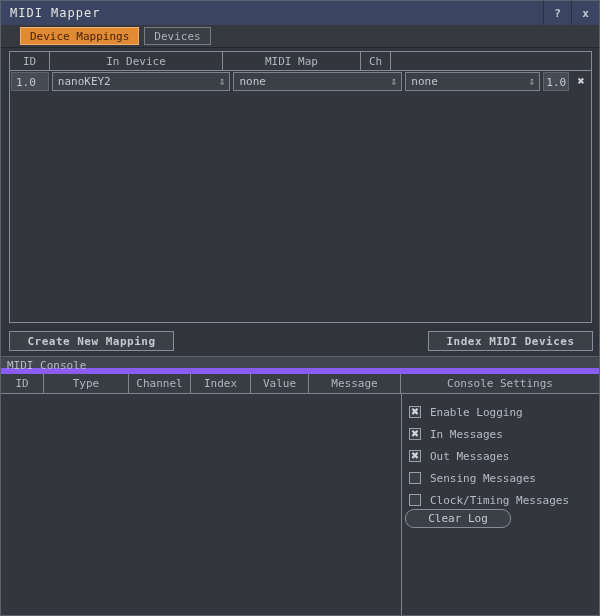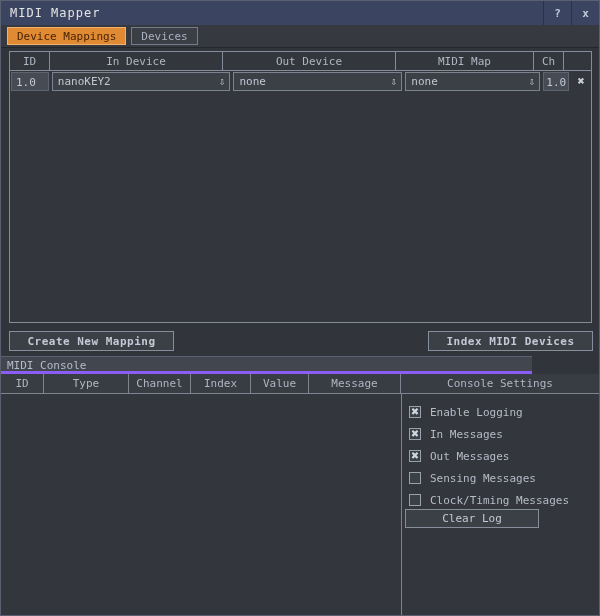--- a/index.html
+++ b/index.html
@@ -64,21 +64,21 @@
   .tabbar {
     position: absolute;
     left: 0; top: 24px;
     width: 598px;
     height: 23px;
     background: #36393f;
     background-image: radial-gradient(#3e4249 0.5px, transparent 0.6px);
     background-size: 8px 8px;
     display: flex;
     align-items: center;
-    padding-left: 6px;
+    padding-left: 19px;
     box-sizing: border-box;
     border-bottom: 1px solid #23262b;
   }
   .tab {
     height: 18px;
     line-height: 18px;
     padding: 0 9px;
     box-sizing: border-box;
     font-size: 11px;
     margin-right: 5px;
@@ -209,30 +209,30 @@
     justify-content: center;
     white-space: nowrap;
   }
   #btn-create { left: 8px;  top: 330px; width: 165px; }
   #btn-check  { left: 427px; top: 330px; width: 165px; }
 
   
   .console-label {
     position: absolute;
     left: 0; top: 355px;
-    width: 531px;
+    width: 598px;
     height: 18px;
     box-sizing: border-box;
     background: #41464f;
     color: #b4bcc8;
     font-size: 11px;
     padding-left: 6px;
     line-height: 18px;
     border-top: 1px solid #5a6070;
-    border-bottom: 3px solid #8b5cf6;
+    border-bottom: 6px solid #8b5cf6;
   }
   .console-head {
     position: absolute;
     left: 0; top: 373px;
     width: 598px;
     height: 20px;
     display: flex;
     box-sizing: border-box;
     background: #383c43;
     background-image: radial-gradient(#41454d 0.5px, transparent 0.6px);
@@ -296,23 +296,24 @@
     font-family: "DejaVu Sans", sans-serif;
   }
   .chk-label {
     font-size: 11px;
     color: #b5bcc8;
     white-space: nowrap;
   }
   #btn-clear {
     position: absolute;
     left: 404px; top: 508px;
-    width: 134px; height: 19px;
+    width: 106px; height: 19px;
     font-weight: normal;
     letter-spacing: 0;
+    border-radius: 9px;
   }
 </style>
 </head>
 <body>
 
 <div id="app">
 
   <div class="titlebar">
     <div class="title-text">MIDI Mapper</div>
     <div class="title-btn">?</div>
@@ -321,21 +322,20 @@
 
   <div class="tabbar">
     <div class="tab active">Device Mappings</div>
     <div class="tab">Devices</div>
   </div>
 
   <div class="map-panel">
     <div class="map-head">
       <div class="hc" style="width:40px">ID</div>
       <div class="hc" style="width:173px">In Device</div>
-      <div class="hc" style="width:173px">Out Device</div>
       <div class="hc" style="width:138px">MIDI Map</div>
       <div class="hc" style="width:30px">Ch</div>
       <div class="hc" style="flex:1"></div>
     </div>
 
     <div class="map-row">
       <div class="cell-id">1.0</div>
 
       <div class="combo" style="width:180px">
         <span class="cval">nanoKEY2</span>

